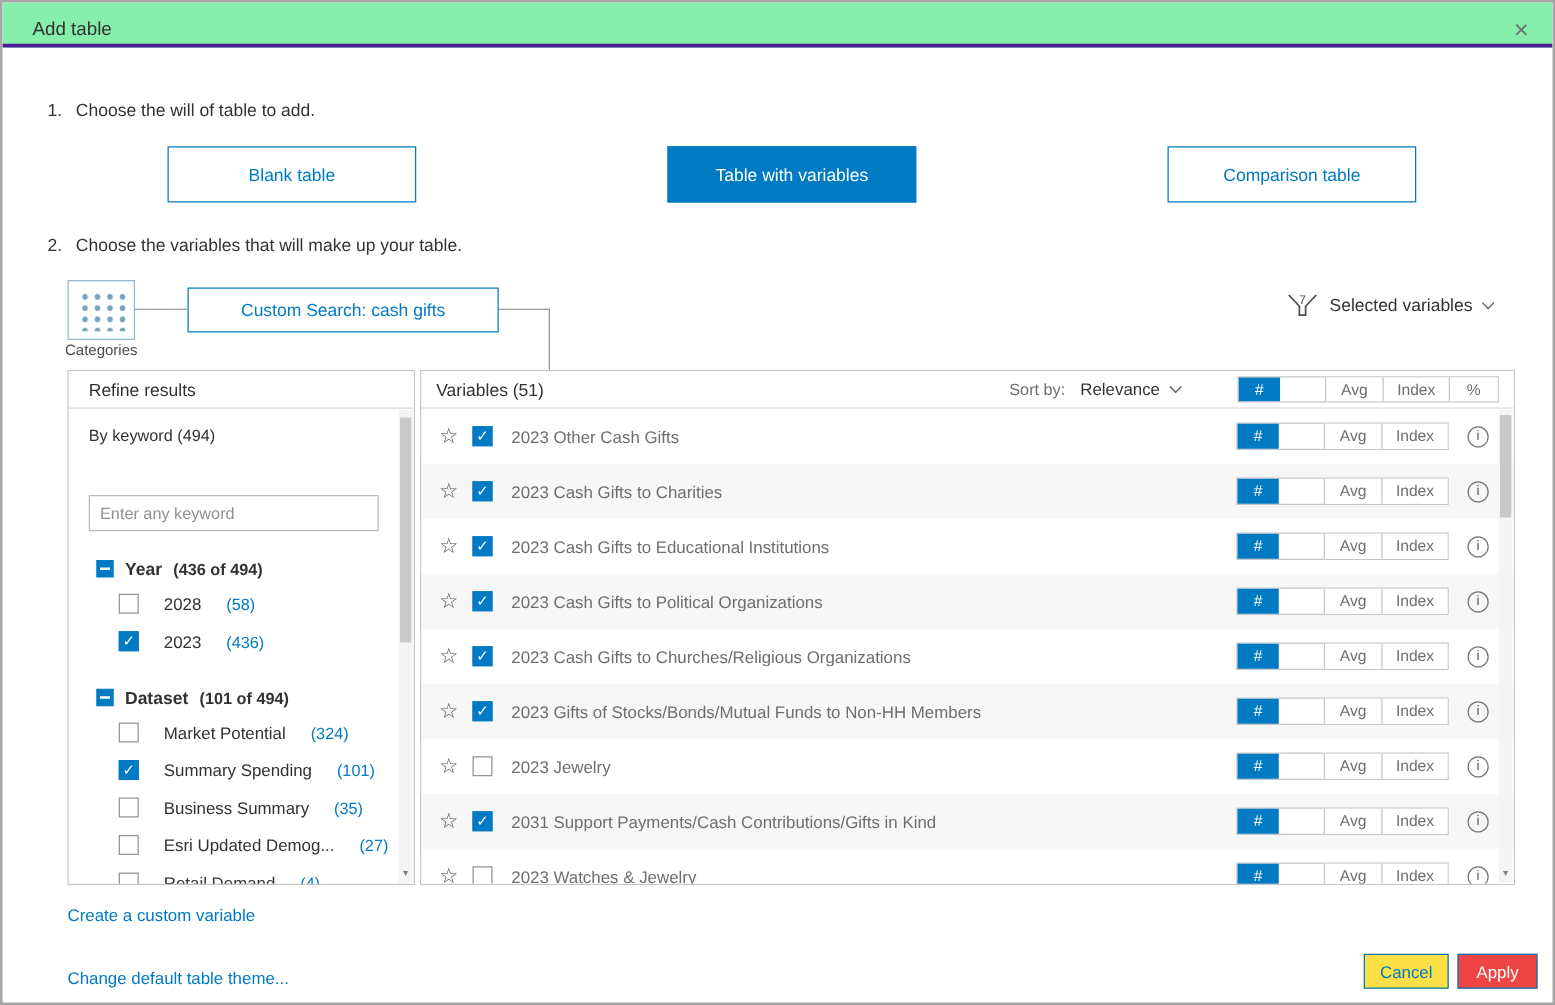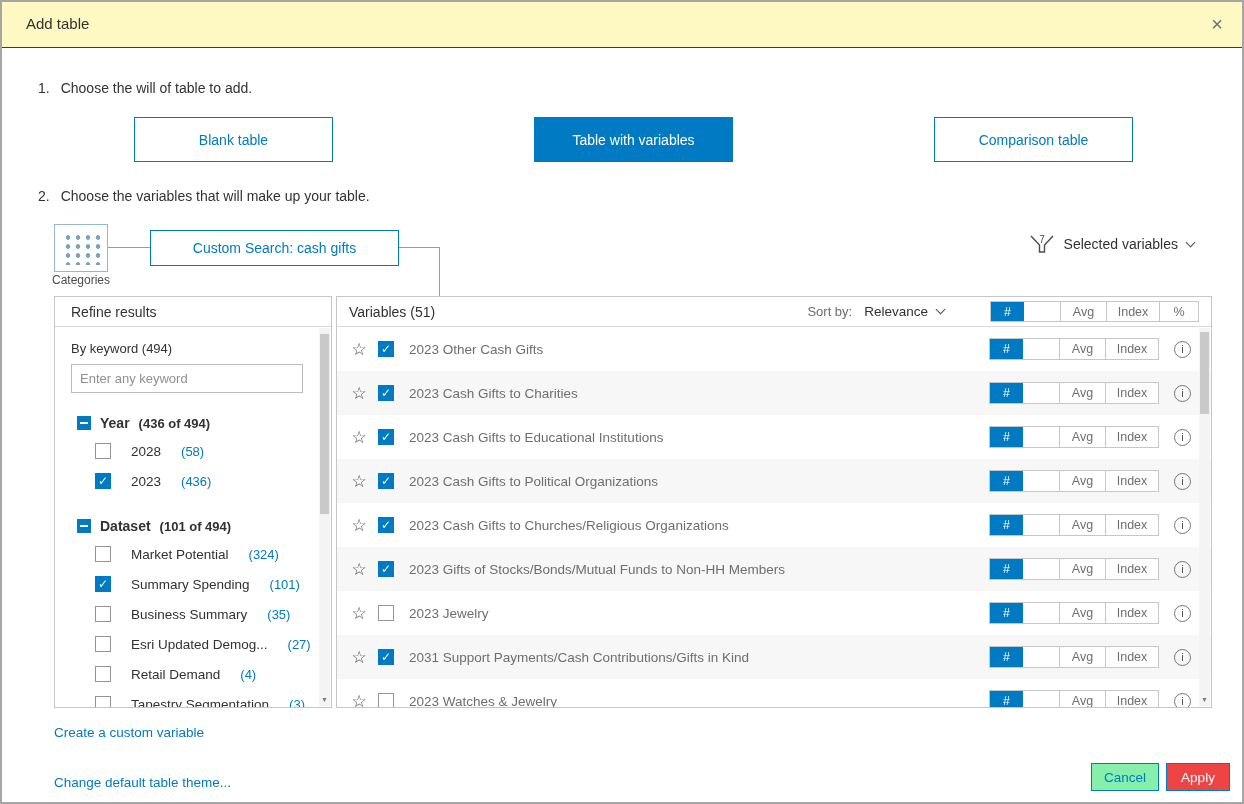--- a/index.html
+++ b/index.html
@@ -3,21 +3,21 @@
 <meta charset="utf-8">
 <style>
   * { margin:0; padding:0; box-sizing:border-box; }
   html,body { background:#ffffff; }
   body { font-family:"Liberation Sans","DejaVu Sans",sans-serif; }
 
   .dialog { position:relative; width:1244px; height:804px; background:#fff;
             border:2px solid #a6a6a6; overflow:hidden; }
 
   
-  .dlg-header { position:absolute; top:0; left:0; right:0; height:46px; border-bottom:1px solid #4c1d95; background:#fef9c3; }
+  .dlg-header { position:absolute; top:0; left:0; right:0; height:36px; border-bottom:3px solid #4c1d95; background:#86efac; }
   .dlg-title { position:absolute; left:24px; top:13px; font-size:15px; color:#323232; }
   .close-btn { position:absolute; right:12px; top:9px; width:26px; height:26px; font-size:20px; color:#6e6e6e;
                display:flex; align-items:center; justify-content:center; cursor:pointer; }
 
   
   .step-label { position:absolute; font-size:14px; color:#323232; display:flex; gap:11px; }
   #step1 { left:36px; top:78px; }
   #step2 { left:36px; top:186px; }
 
   
@@ -56,21 +56,21 @@
   #vars-panel { left:334px; width:876px; }
   .panel-header { height:30px; border-bottom:1px solid #d8d8d8; display:flex; align-items:center;
                   font-size:14px; color:#323232; background:#fff; }
   #refine-panel .panel-header { padding-left:16px; }
   #vars-panel .panel-header { padding:0 12px 0 12px; }
 
   
   .refine-body { padding:14px 28px 0 16px; }
   .keyword-label { font-size:13px; color:#323232; margin-bottom:8px; }
   .keyword-input { width:232px; height:29px; border:1px solid #bdbdbd; padding:0 8px; font-size:13px;
-                   color:#323232; font-family:inherit; outline:none; }
+                   color:#323232; font-family:inherit; outline:none;margin-top:32px; }
   .keyword-input::placeholder { color:#909090; }
   .filter-group { margin-top:22px; }
   .group-header { display:flex; align-items:center; gap:9px; padding-left:6px; font-size:14px;
                   color:#323232; font-weight:bold; cursor:pointer; }
   .collapse-icon { width:14px; height:14px; background:#007ac2; position:relative; flex:none; }
   .collapse-icon::after { content:""; position:absolute; left:3px; right:3px; top:6px; height:2px; background:#fff; }
   .group-count { font-size:13px; }
   .filter-items { margin-top:5px; }
   .filter-item { display:flex; align-items:center; gap:20px; padding-left:24px; height:30px; cursor:pointer; }
   .item-label { font-size:13.5px; color:#323232; white-space:nowrap; }
@@ -112,21 +112,21 @@
   #vars-thumb { top:4px; height:82px; }
   .scroll-down { position:absolute; bottom:3px; left:0; width:11px; text-align:center; font-size:7px;
                  color:#7c7c7c; cursor:pointer; }
 
   
   .link { position:absolute; font-size:13.5px; color:#007ac2; cursor:pointer; }
   #link-custom-var { left:52px; top:723px; }
   #link-theme { left:52px; top:773px; }
   .footer-btn { position:absolute; top:761px; height:28px; font-size:13.5px; display:flex; align-items:center;
                 justify-content:center; cursor:pointer; }
-  #cancel-btn { left:1089px; width:68px; background:#86efac; border:1px solid #007ac2; color:#007ac2; }
+  #cancel-btn { left:1089px; width:68px; background:#fde047; border:1px solid #007ac2; color:#007ac2; }
   #apply-btn { left:1164px; width:64px; background:#ef4444; border:1px solid #007ac2; color:#fff; }
 </style>
 </head>
 <body>
 
 <div class="dialog">
 
   <div class="dlg-header">
     <div class="dlg-title">Add table</div>
     <div class="close-btn">×</div>

